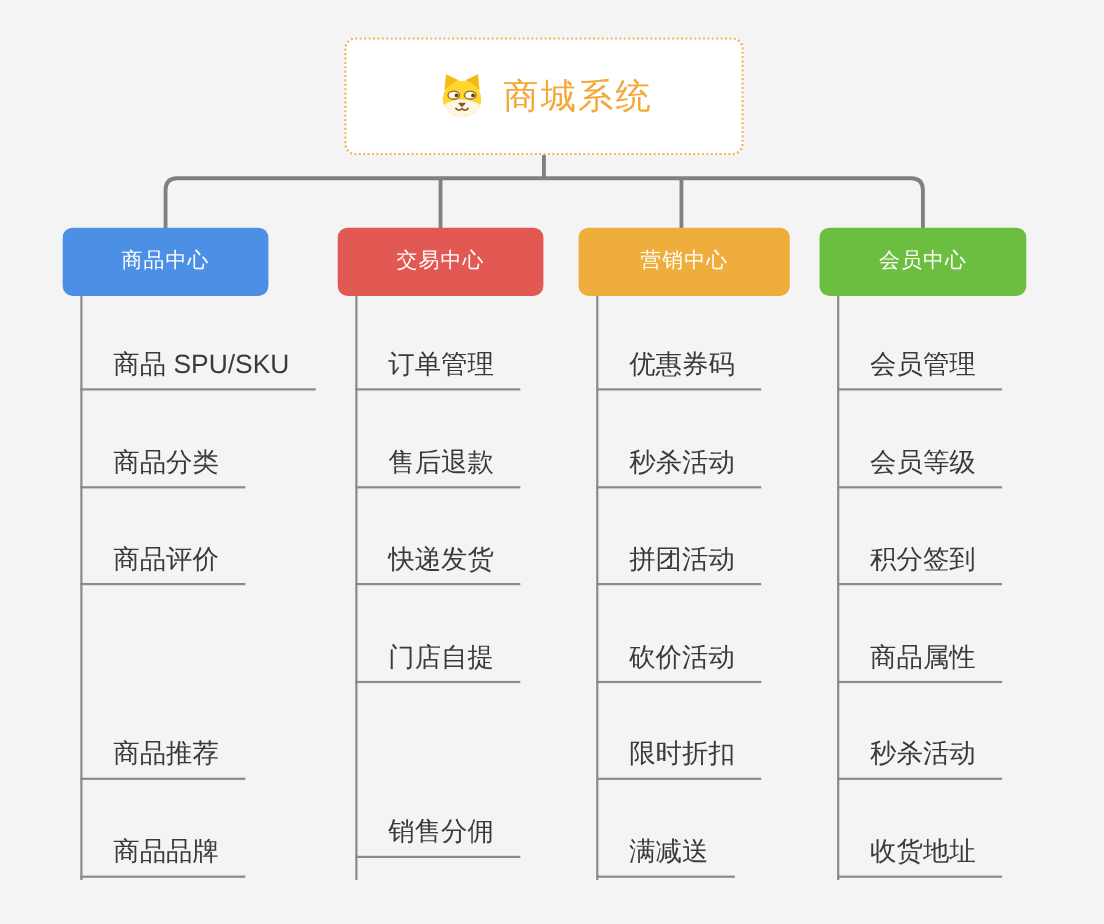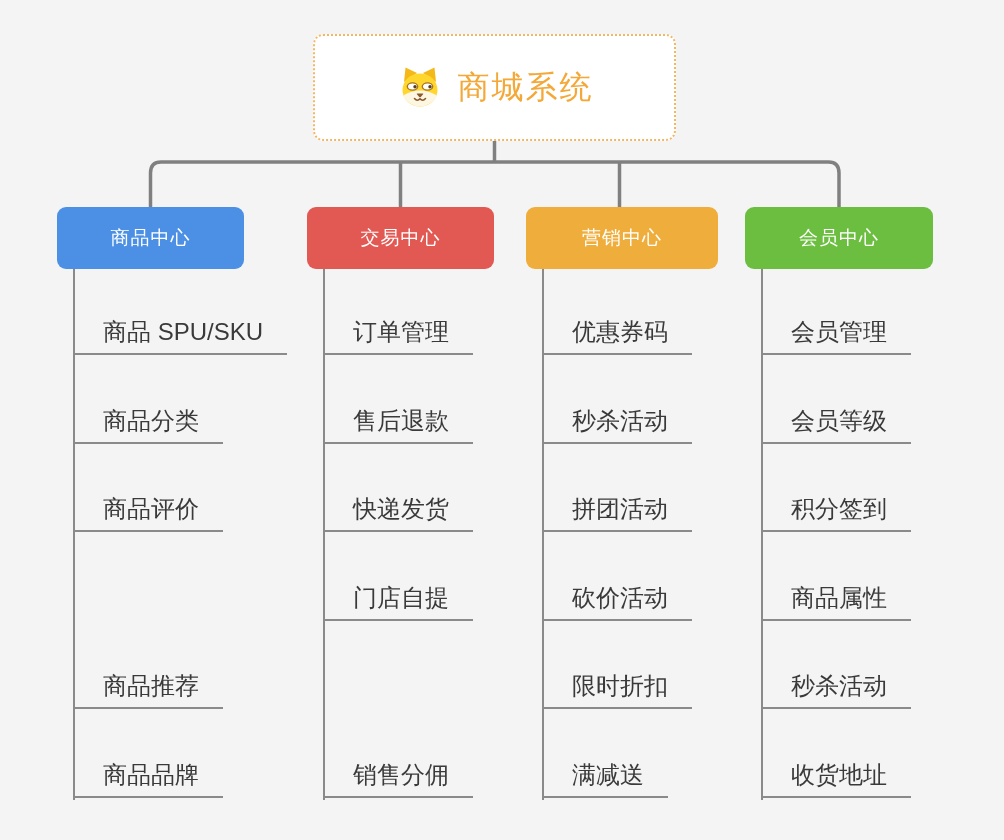--- a/index.html
+++ b/index.html
@@ -119,21 +119,21 @@
         <div class="leaf" style="top: 669px;">商品推荐</div>
         <div class="leaf" style="top: 758px;">商品品牌</div>
       </div>
       <div class="column" style="left: 307px; width: 257px;">
         <div class="branch-node" style="width: 187px; background: rgb(226, 88, 82);">交易中心</div>
         <div class="trunk" style="height: 531px;"></div>
         <div class="leaf" style="top: 315px;">订单管理</div>
         <div class="leaf" style="top: 404px;">售后退款</div>
         <div class="leaf" style="top: 492px;">快递发货</div>
         <div class="leaf" style="top: 581px;">门店自提</div>
-        <div class="leaf" style="top: 758px;">销售分佣</div>
+        <div class="leaf" style="top: 740px;">销售分佣</div>
       </div>
       <div class="column" style="left: 526px; width: 257px;">
         <div class="branch-node" style="width: 192px; background: rgb(239, 173, 60);">营销中心</div>
         <div class="trunk" style="height: 531px;"></div>
         <div class="leaf" style="top: 315px;">优惠券码</div>
         <div class="leaf" style="top: 404px;">秒杀活动</div>
         <div class="leaf" style="top: 492px;">拼团活动</div>
         <div class="leaf" style="top: 581px;">砍价活动</div>
         <div class="leaf" style="top: 669px;">限时折扣</div>
         <div class="leaf" style="top: 758px;">满减送</div>

